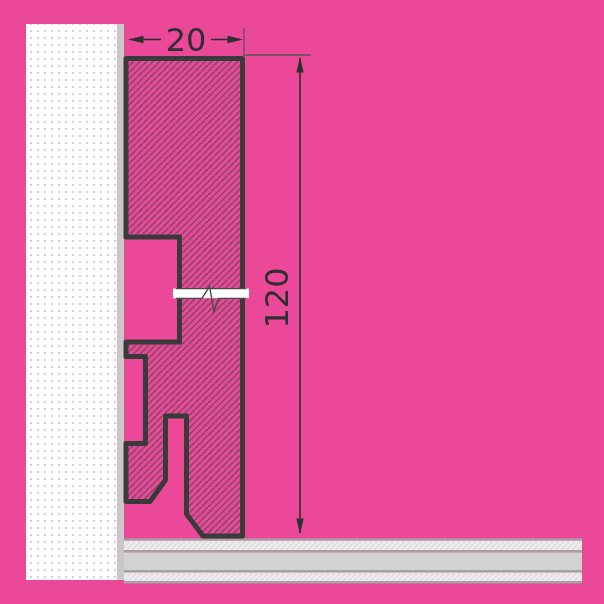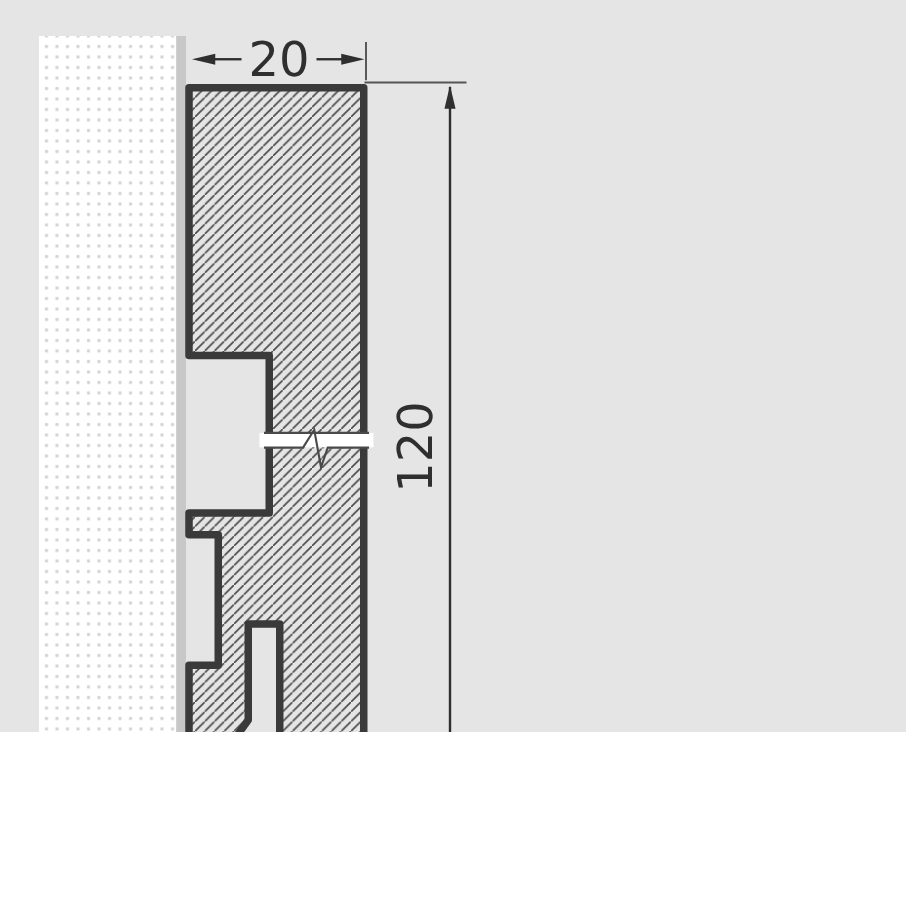--- a/index.html
+++ b/index.html
@@ -4,22 +4,22 @@
 <style>
   html, body {
     margin: 0;
     padding: 0;
     background: #ffffff;
     font-family: "DejaVu Sans", "Liberation Sans", sans-serif;
   }
   .stage {
     position: relative;
     width: 604px;
-    height: 488px;
-    background: #e5e5e5;
+    height: 604px;
+    background: #ec4899;
     overflow: hidden;
   }
   svg { display: block; }
   .dim-text {
     font-family: "DejaVu Sans", "Liberation Sans", sans-serif;
     font-size: 32px;
     fill: #2f2f2f;
   }
 </style>
 </head>

